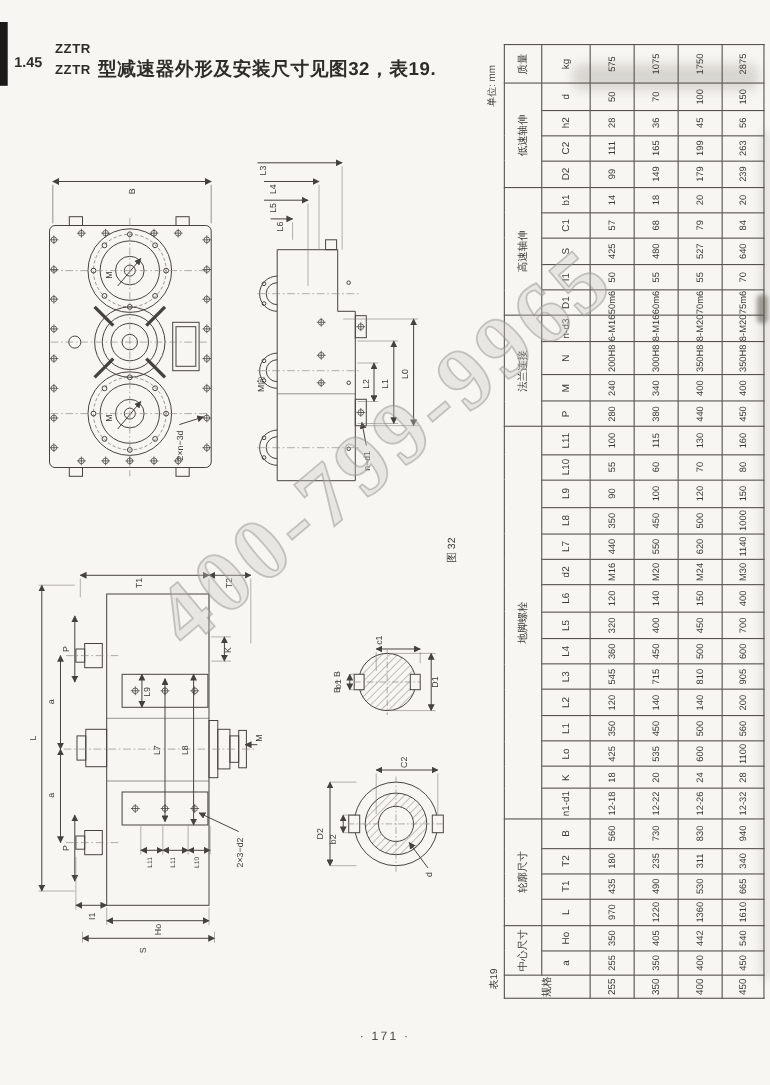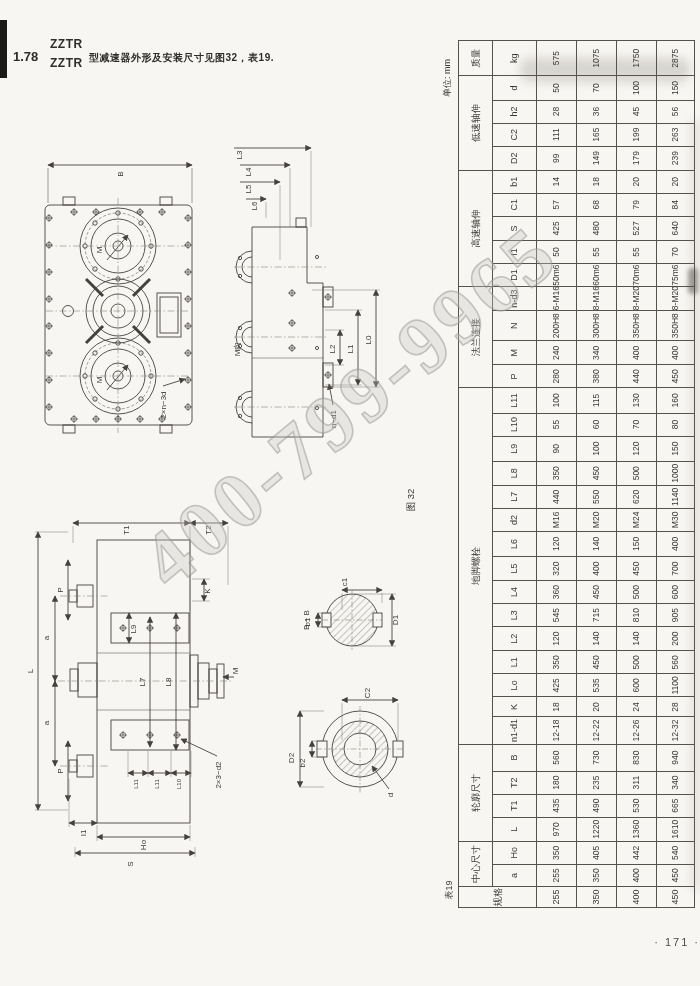--- a/index.html
+++ b/index.html
@@ -3,21 +3,21 @@
 <meta charset="utf-8">
 <style>
   html,body{margin:0;padding:0;}
   body{width:700px;height:986px;position:relative;overflow:hidden;
        background:#f7f6f3;font-family:"Liberation Sans",sans-serif;color:#2f2d2a;}
   .abs{position:absolute;}
   
   #sec-num{left:13px;top:49px;font-size:13px;font-weight:bold;}
   #model1{left:50px;top:37px;font-size:12px;font-weight:bold;letter-spacing:.5px;}
   #model2{left:50px;top:56px;font-size:12px;font-weight:bold;letter-spacing:.5px;}
-  #main-title{left:89px;top:51px;font-size:10px;font-weight:bold;letter-spacing:.5px;}
+  #main-title{left:89px;top:51px;font-size:17px;font-weight:bold;letter-spacing:.5px;}
   
   .rlabel{position:absolute;display:flex;align-items:center;justify-content:center;
           transform:rotate(-90deg);font-size:9px;white-space:nowrap;color:#3a3833;}
   #unit-note{left:417px;top:71px;width:60px;height:14px;}
   #fig-label{left:394px;top:494px;width:34px;height:12px;font-size:9.5px;}
   #tab-label{left:434px;top:884px;width:30px;height:12px;}
   
   #watermark{left:-20px;top:361px;width:740px;text-align:center;
      transform:rotate(-40deg);font-family:"Liberation Serif",serif;font-weight:bold;
      font-size:80px;letter-spacing:5px;color:rgba(203,200,196,.34);
@@ -40,41 +40,41 @@
   .dlab-sm{font-size:6px;fill:#3a3833;font-family:"Liberation Sans",sans-serif;}
   
   .art{position:absolute;pointer-events:none;}
   #art-leftbar{left:0;top:20px;width:7px;height:58px;background:#1b1a18;}
   #art-topblob{left:520px;top:58px;width:170px;height:24px;background:rgba(192,188,180,.55);
      border-radius:10px;filter:blur(5px);}
   #art-rightstreak{left:691px;top:120px;width:9px;height:770px;background:rgba(203,200,193,.45);
      filter:blur(4px);}
   #art-darkblob{left:688px;top:268px;width:10px;height:26px;background:rgba(105,101,95,.6);
      filter:blur(2px);border-radius:4px;}
-  #page-num{left:0;top:936px;width:700px;text-align:right;font-size:11px;color:#4c4a46;letter-spacing:2px;}
+  #page-num{left:0;top:936px;width:700px;text-align:center;font-size:11px;color:#4c4a46;letter-spacing:2px;}
 </style>
 </head>
 <body>
 
 <svg width="0" height="0">
   <defs>
     <marker id="arr" viewBox="0 0 10 10" refX="9" refY="5" markerWidth="7" markerHeight="7" orient="auto-start-reverse">
       <path d="M0,0L10,5L0,10z" fill="#45423e"></path>
     </marker>
     <pattern id="hatch" patternUnits="userSpaceOnUse" width="5" height="5" patternTransform="rotate(45)">
       <line x1="0" y1="0" x2="0" y2="5" stroke="#6a6760" stroke-width="0.7"></line>
     </pattern>
     <g id="bolt" stroke="#45423e" stroke-width="0.7" fill="none">
       <circle r="2.6"></circle>
         <path d="M-4,0H4M0,-4V4"></path>
     </g>
   </defs>
 </svg>
 
-<div class="abs" id="sec-num">1.78</div>
+<div class="abs" id="sec-num">1.45</div>
 <div class="abs" id="model1">ZZTR</div>
 <div class="abs" id="model2">ZZTR</div>
 <div class="abs" id="main-title">型减速器外形及安装尺寸见图32，表19.</div>
 <div class="rlabel" id="unit-note">单位: mm</div>
 <div class="rlabel" id="fig-label">图 32</div>
 <div class="rlabel" id="tab-label">表19</div>
 
 <div class="abs" id="watermark">400-799-9965</div>
 
 <div class="art" id="art-leftbar"></div>

